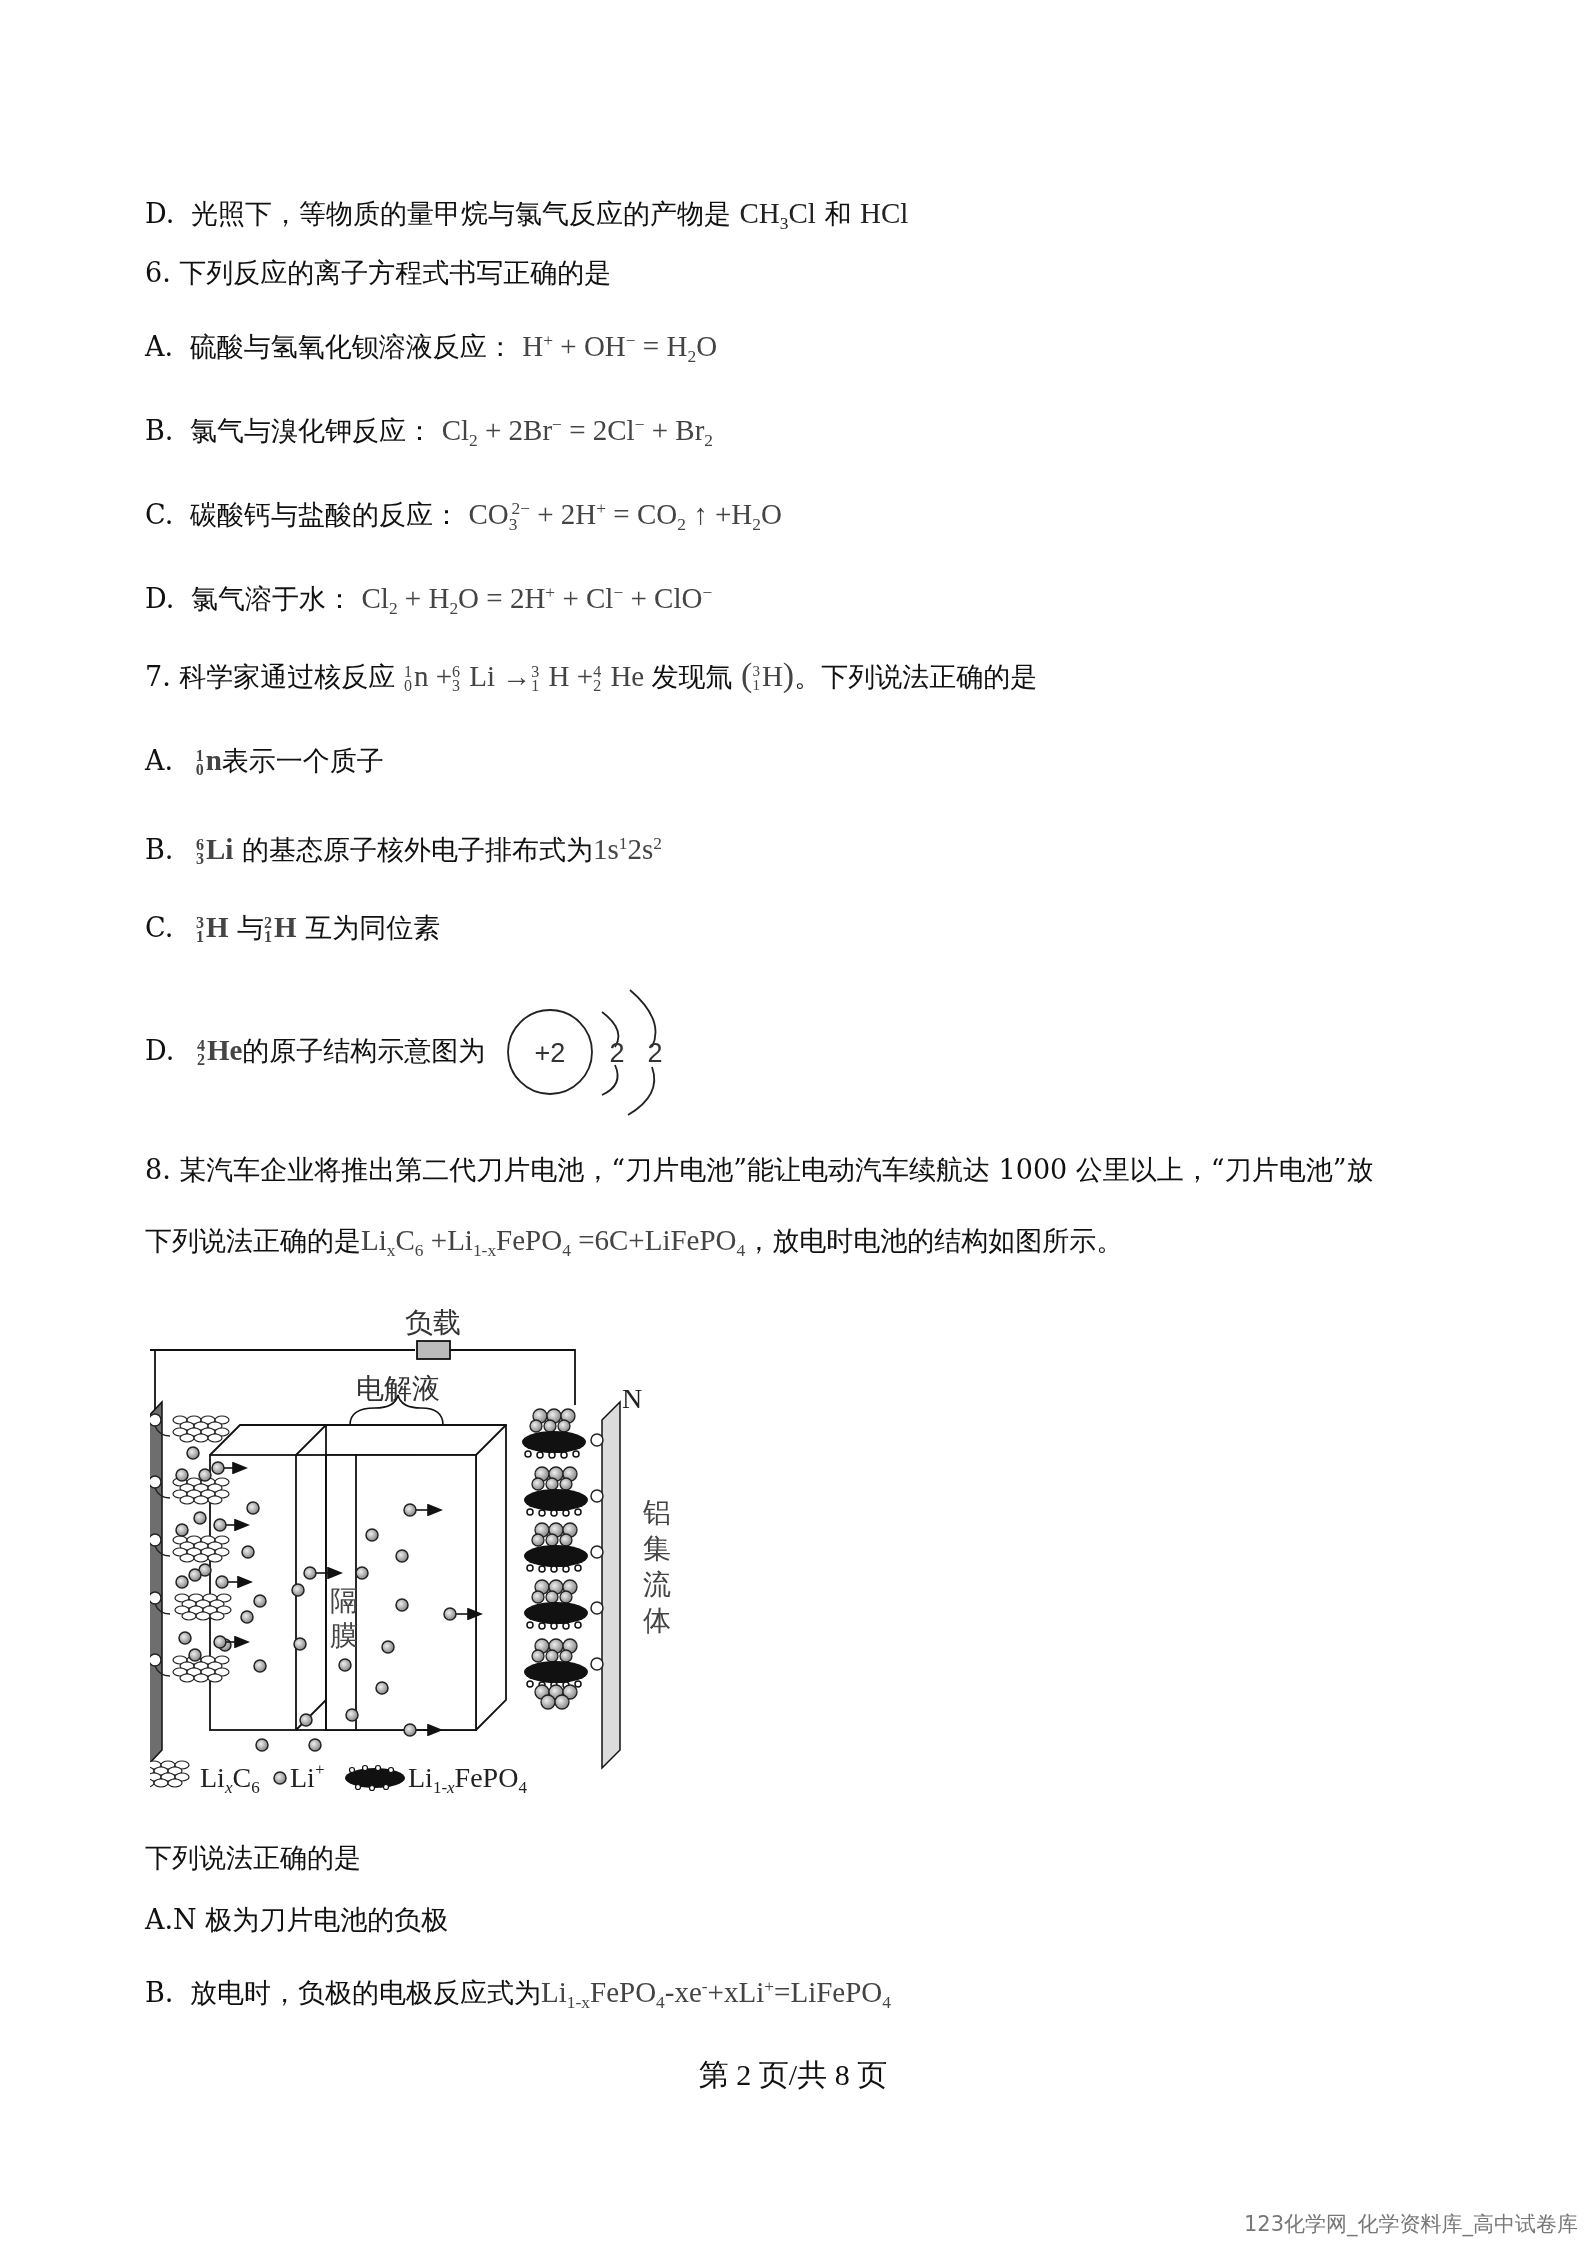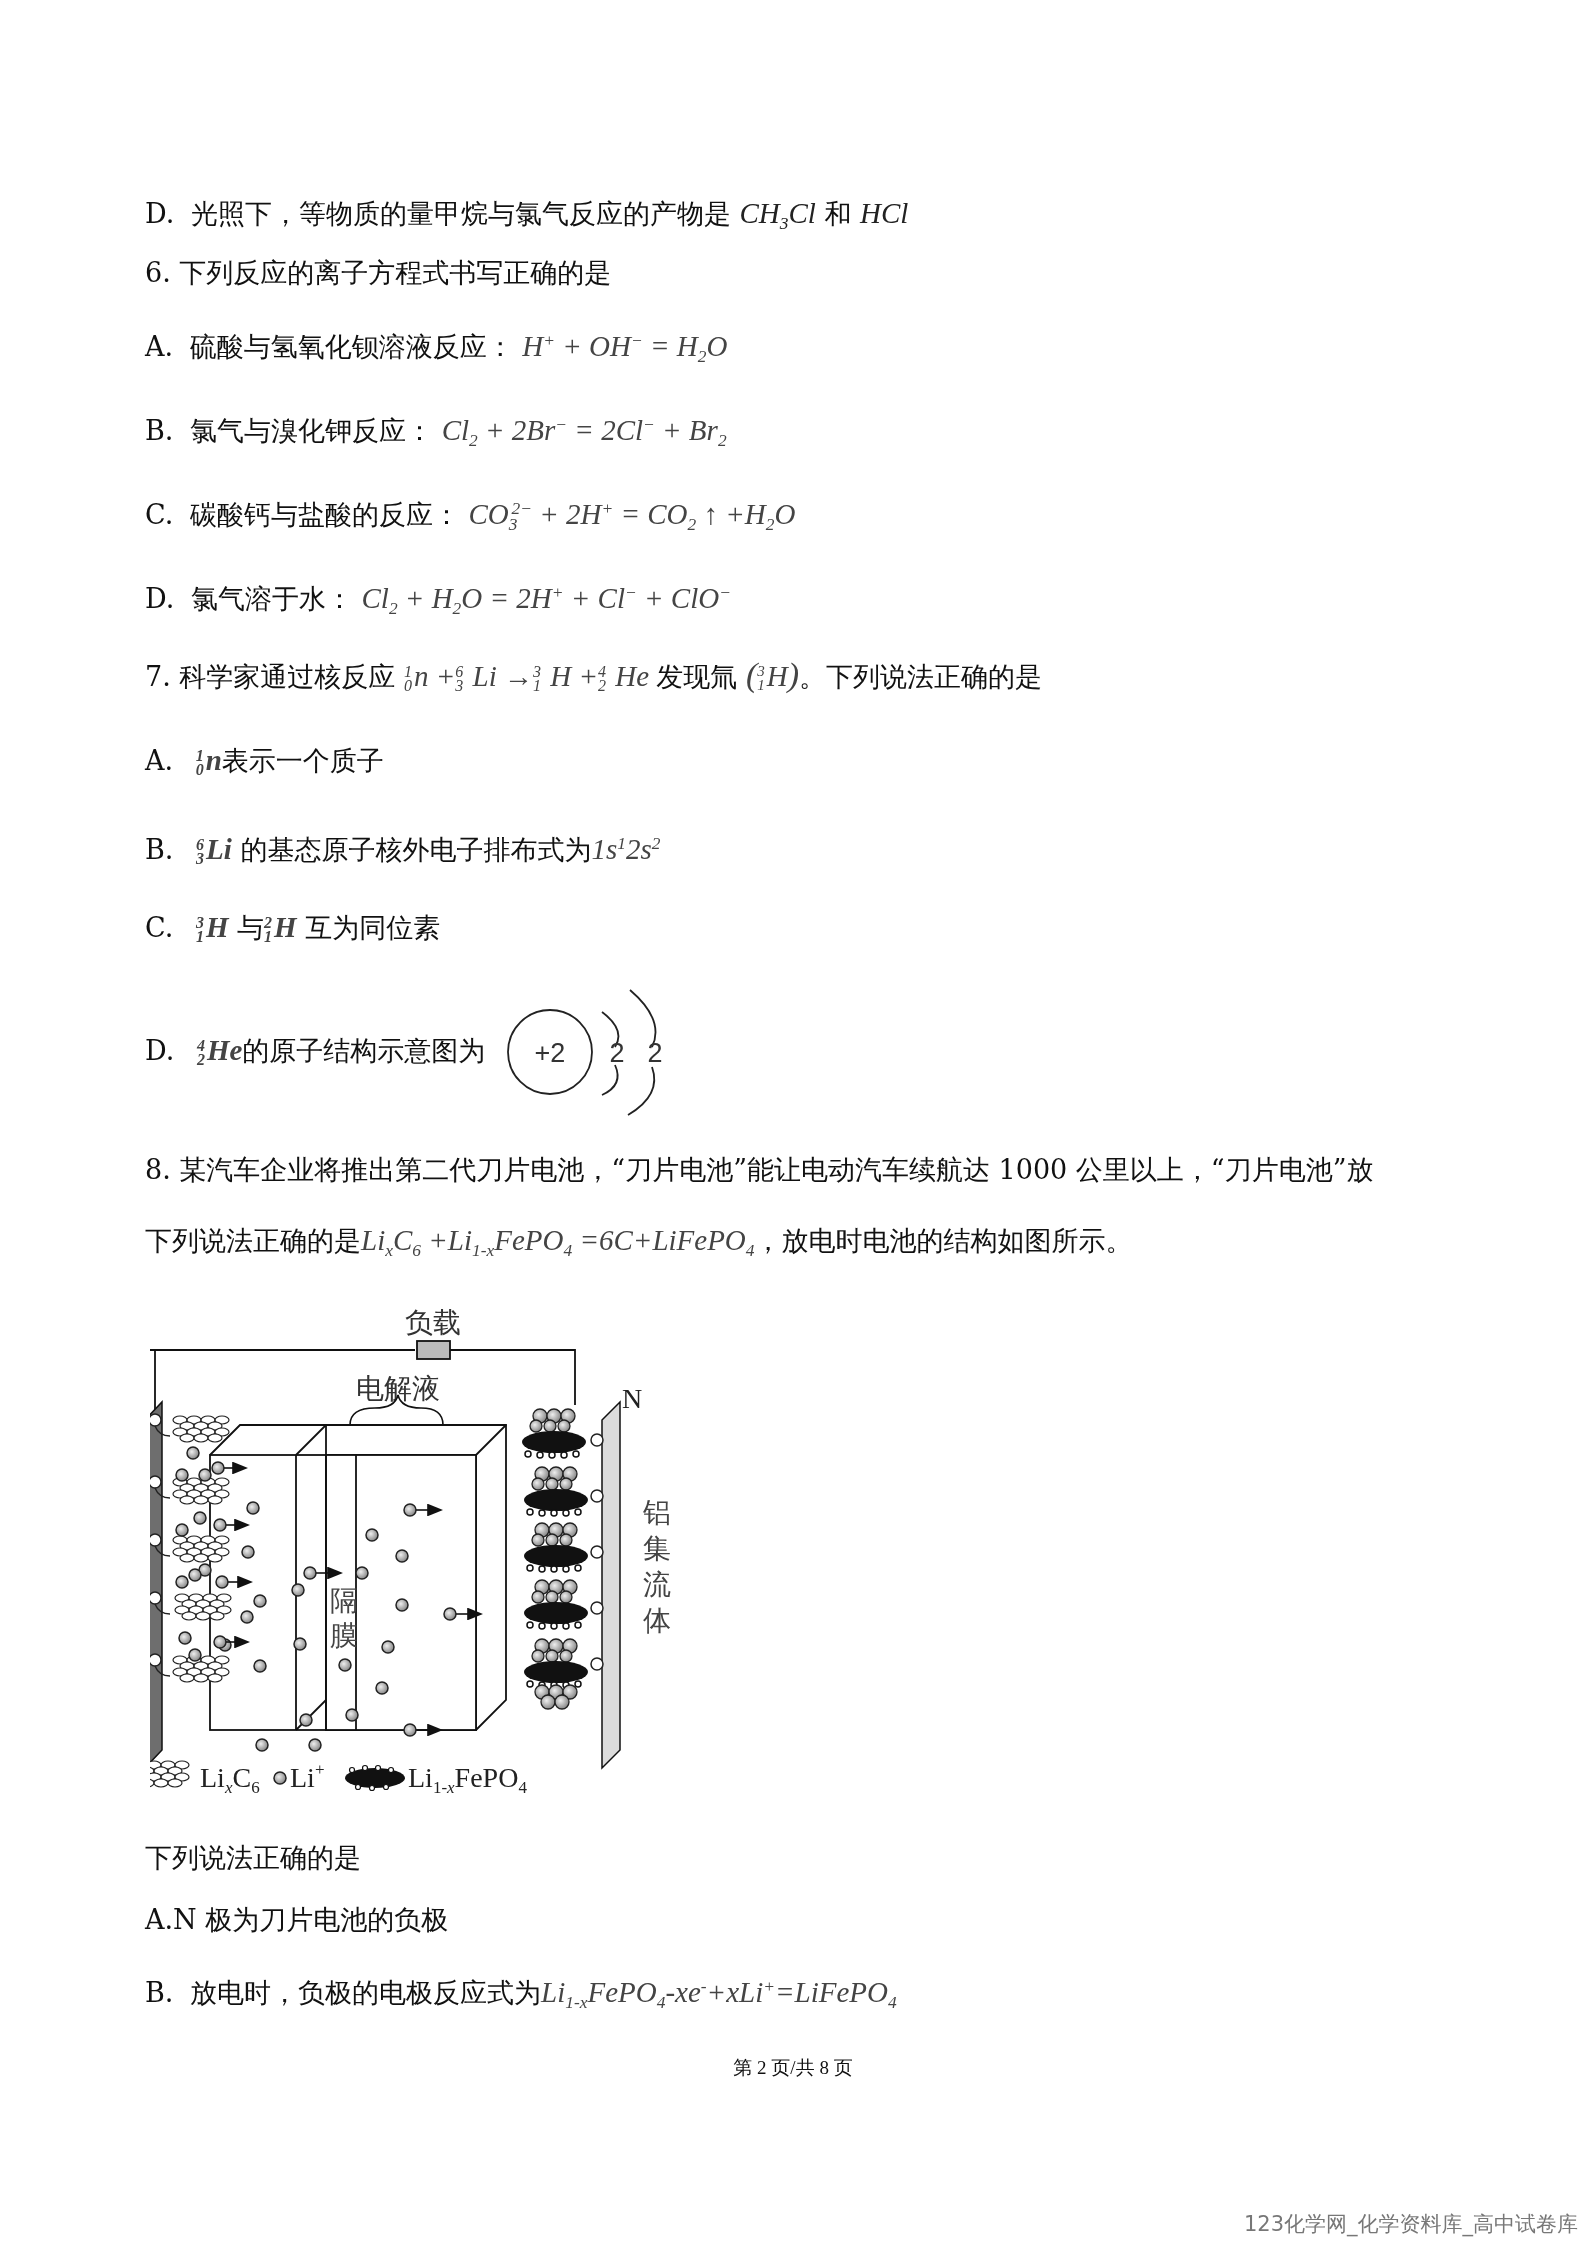--- a/index.html
+++ b/index.html
@@ -1,26 +1,26 @@
 <!DOCTYPE html>
 <html><head>
 <meta charset="utf-8">
 <style>
   html, body { margin:0; padding:0; background:#ffffff; }
   body { width:1586px; height:2245px; position:relative; overflow:hidden;
          font-family:"DejaVu Serif","Liberation Serif",serif; color:#111; }
   .line { position:absolute; left:145px; font-size:27px; line-height:36px; white-space:nowrap; }
-  .f { font-family:"Liberation Serif","DejaVu Serif",serif; font-size:29px; color:#222;font-style:italic; }
+  .f { font-family:"Liberation Serif","DejaVu Serif",serif; font-size:29px; color:#222; }
   .f sub, .f sup, .iso sub, .iso sup { font-size:60%; }
   .f sub { vertical-align:-0.35em; }
   .f sup { vertical-align:0.55em; }
   .nuc { display:inline-flex; flex-direction:column; font-size:16px; line-height:14px; text-align:right; margin-right:2px; vertical-align:middle; }
   .bold { font-weight:bold; }
   .gray { color:#444; }
-  .footer { position:absolute; left:0; width:1586px; text-align:center; top:2055px; font-size:19px; font-family:"Liberation Serif",serif; }
+  .footer { position:absolute; left:0; width:1586px; text-align:center; top:2055px; font-size:30px; font-family:"Liberation Serif",serif; }
   .watermark { position:absolute; right:8px; top:2210px; font-size:21px; color:#777; font-family:"DejaVu Sans",sans-serif; }
   .diagram { position:absolute; left:150px; top:1290px; width:560px; height:520px; }
 </style>
 </head>
 <body>
 
 <div class="line" style="top:195px;">
   <span>D.</span>
   <span style="margin-left:8px;">光照下，等物质的量甲烷与氯气反应的产物是</span>
   <span class="f">CH<sub>3</sub>Cl</span>

